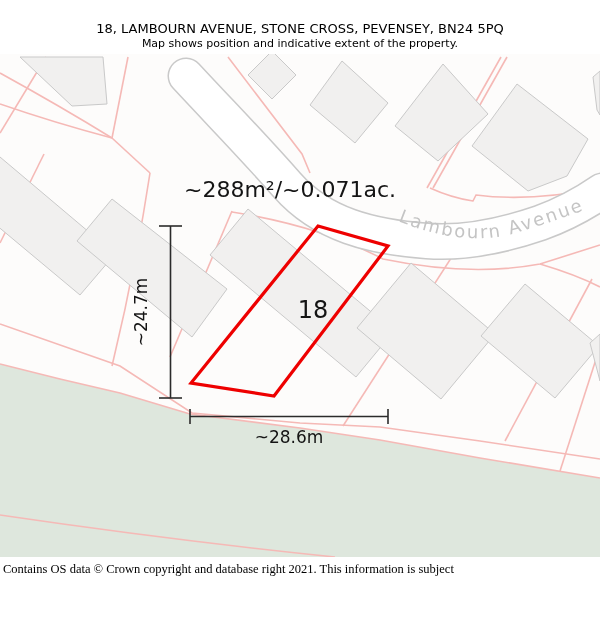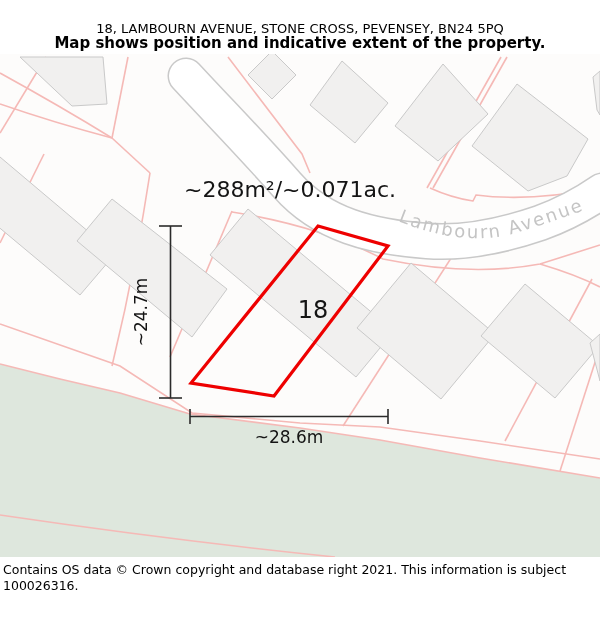--- a/index.html
+++ b/index.html
@@ -1,22 +1,22 @@
 <!DOCTYPE html>
 <html><head>
 <meta charset="utf-8">
 <style>
   html,body{margin:0;padding:0;background:#ffffff;}
   body{width:600px;height:625px;overflow:hidden;font-family:"DejaVu Sans",sans-serif;color:#000;}
   .header{height:33px;padding-top:21px;text-align:center;}
   .title-line1{font-size:13px;line-height:15px;white-space:nowrap;}
-  .title-line2{font-size:15px;line-height:15px;white-space:nowrap;font-weight:bold;}
+  .title-line2{font-size:11px;line-height:15px;white-space:nowrap;}
   .map-wrap{position:relative;width:600px;height:503px;overflow:hidden;}
   svg{display:block;}
-  .footer{padding:5px 16px 0 3px;}
+  .footer{padding:5px 16px 0 3px;font-family:Liberation Serif, serif;}
   .footer div{font-size:12.5px;line-height:15.6px;white-space:nowrap;}
   text{font-family:"DejaVu Sans",sans-serif;}
 </style>
 </head>
 <body>
 
 <div class="header">
   <div class="title-line1">18, LAMBOURN AVENUE, STONE CROSS, PEVENSEY, BN24 5PQ</div>
   <div class="title-line2">Map shows position and indicative extent of the property.</div>
 </div>
@@ -96,14 +96,13 @@
     <line x1="190" y1="395.5" x2="388" y2="395.5"></line>
     <line x1="190" y1="388" x2="190" y2="403"></line>
     <line x1="388" y1="388" x2="388" y2="403"></line>
   </g>
   <text x="289" y="422" font-size="17" text-anchor="middle" fill="#141414">~28.6m</text>
 </svg>
 </div>
 
 <div class="footer">
   <div>Contains OS data © Crown copyright and database right 2021. This information is subject</div>
-  <div>100026316.</div>
 </div>
 
 </body></html>

